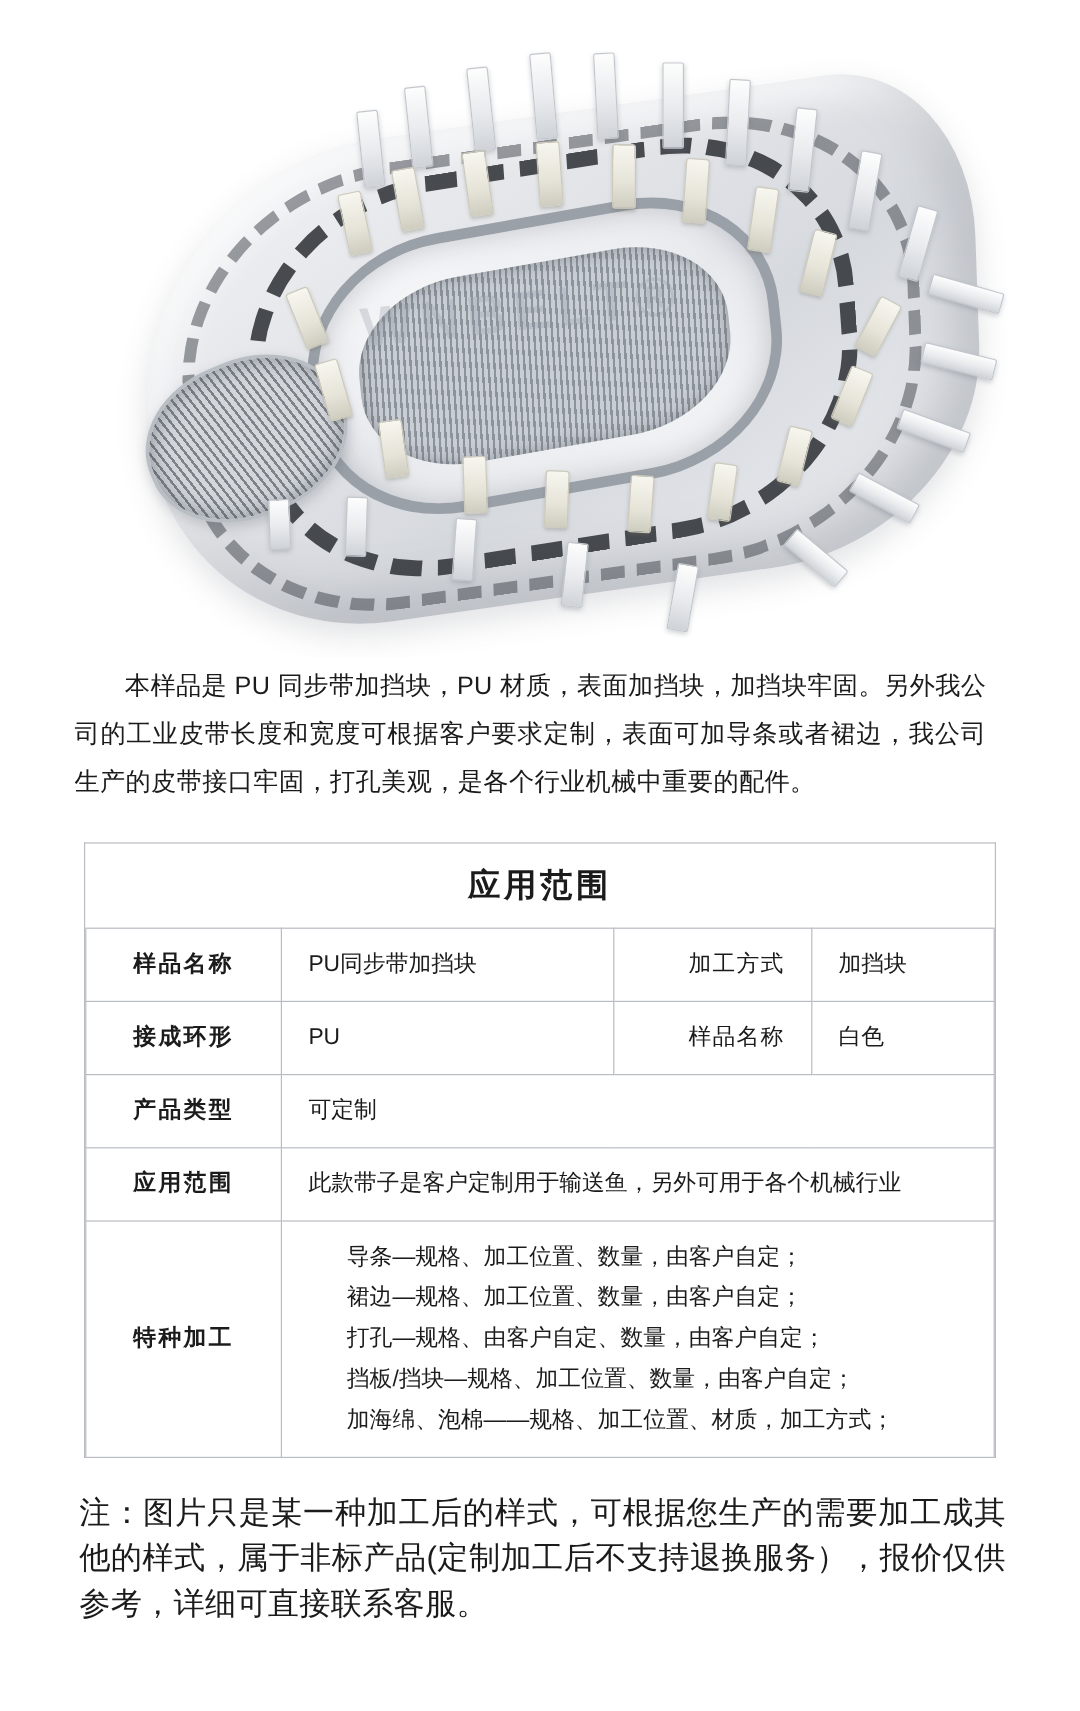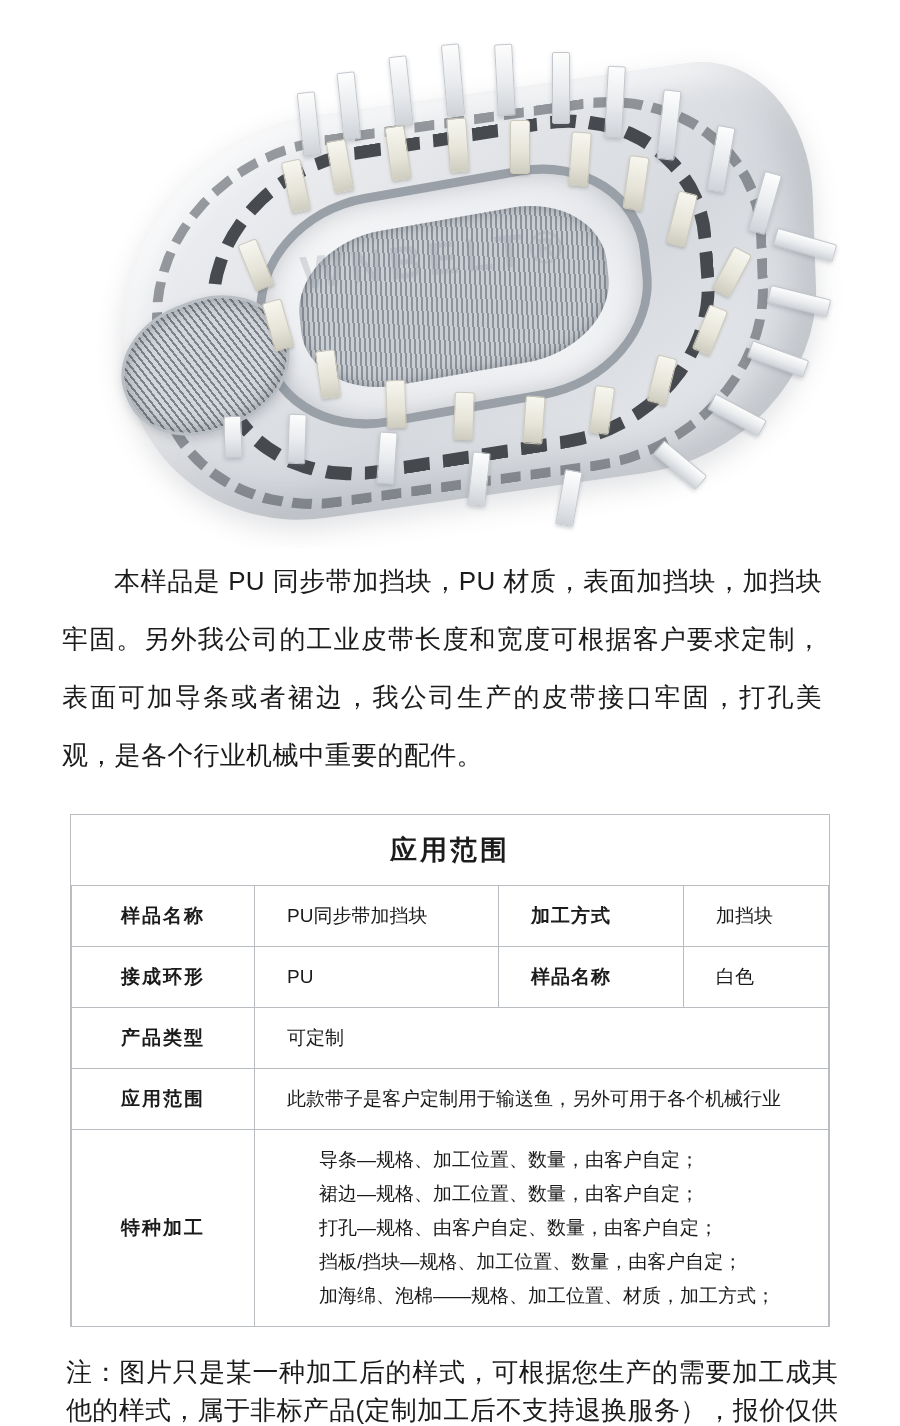--- a/index.html
+++ b/index.html
@@ -138,43 +138,43 @@
     color: rgba(150,155,165,0.30);
     font-weight: bold;
     transform: rotate(-6deg);
     user-select: none;
     white-space: nowrap;
   }
 
   
   .desc {
     margin: 4px 78px 0 62px;
-    font-size: 26px;
-    line-height: 58px;
+    font-size: 21px;
+    line-height: 40px;
     color: #1b1b1b;
     text-align: justify;
     text-indent: 2em;
     letter-spacing: 0.3px;
   }
 
   
   .table-wrap {
     margin: 30px 70px 0 70px;
     border: 1px solid #b9bcc1;
     border-bottom: none;
   }
   table.params {
     width: 100%;
     border-collapse: collapse;
     font-size: 19px;
     color: #1b1b1b;
   }
   table.params td {
     border: 1px solid #b9bcc1;
-    padding: 13px 32px;
+    padding: 13px 22px;
     vertical-align: middle;
     line-height: 34px;
   }
   table.params tr.title-row td {
     text-align: center;
     font-size: 27px;
     font-weight: bold;
     letter-spacing: 3px;
     padding: 18px 0;
     border-left: none;
@@ -183,22 +183,22 @@
   }
   td.label {
     width: 118px;
     text-align: center;
     font-weight: bold;
     letter-spacing: 2px;
     white-space: nowrap;
   }
   td.label-2 {
     width: 120px;
-    text-align: left;
-    font-weight: bold;
+    text-align: right;
+    font-weight: normal;
     letter-spacing: 1px;
     white-space: nowrap;
   }
   td.value {
     text-align: left;
   }
   td.special-list {
     line-height: 38px;
     padding: 12px 16px;
   }

